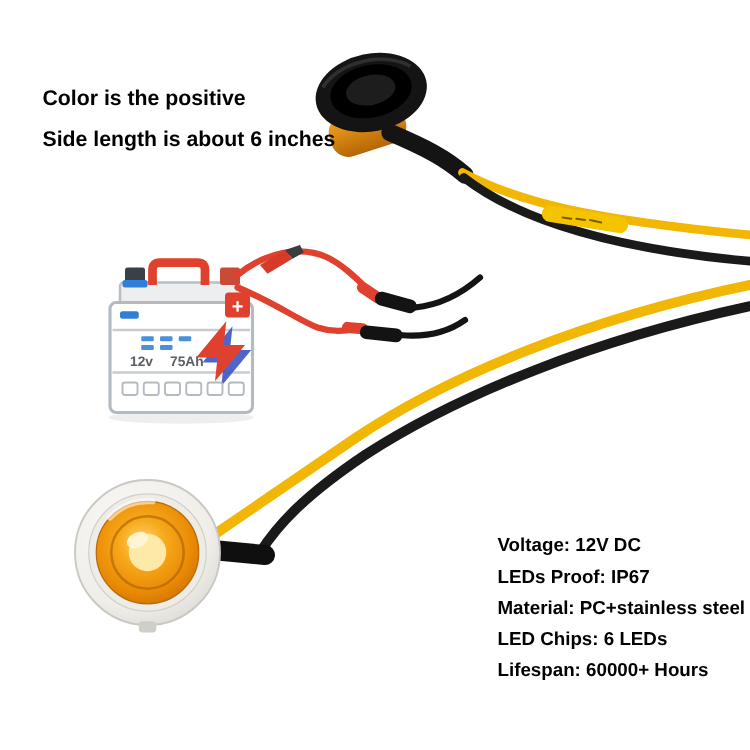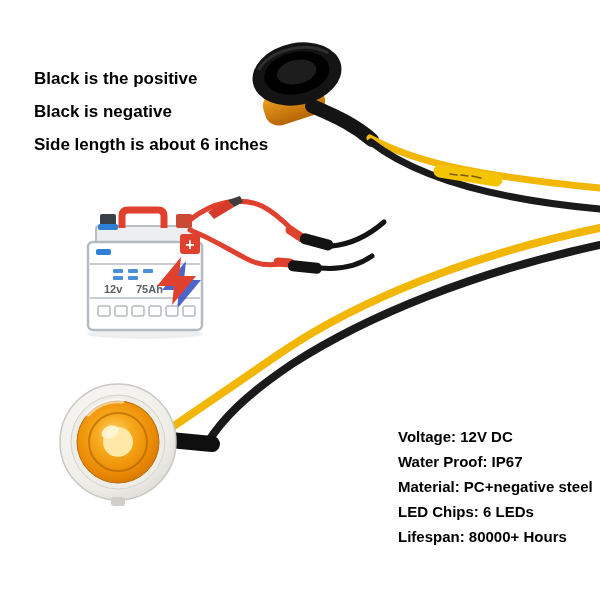--- a/index.html
+++ b/index.html
@@ -175,26 +175,25 @@
       <circle cx="118" cy="442" r="41" fill="url(#lensGrad)" stroke="#b96a06"></circle>
       <circle cx="118" cy="442" r="29" fill="none" stroke="#a85f04" stroke-width="2" opacity="0.6"></circle>
       <circle cx="118" cy="442" r="15" fill="#ffe9a8"></circle>
       <ellipse cx="110" cy="432" rx="9" ry="6" fill="#fff6d8" opacity="0.9" transform="rotate(-25 110 432)"></ellipse>
       <path d="M 88,414 A 41 41 0 0 1 122,401" stroke="rgba(255,255,255,0.55)" stroke-width="5" fill="none" stroke-linecap="round"></path>
       <rect x="111" y="497" width="14" height="9" rx="3" fill="#cfcec8"></rect>
     </g>
   </svg>
 
   <div class="notes">
-    <div class="line">Black is the positive</div>
-    <div class="line">Black is negative</div>
+    <div class="line">Color is the positive</div>
     <div class="line">Side length is about 6 inches</div>
   </div>
 
   <div class="specs">
     <div class="line">Voltage: 12V DC</div>
-    <div class="line">Water Proof: IP67</div>
-    <div class="line">Material: PC+negative steel</div>
+    <div class="line">LEDs Proof: IP67</div>
+    <div class="line">Material: PC+stainless steel</div>
     <div class="line">LED Chips: 6 LEDs</div>
-    <div class="line">Lifespan: 80000+ Hours</div>
+    <div class="line">Lifespan: 60000+ Hours</div>
   </div>
 
 </div>
 
 </body></html>

